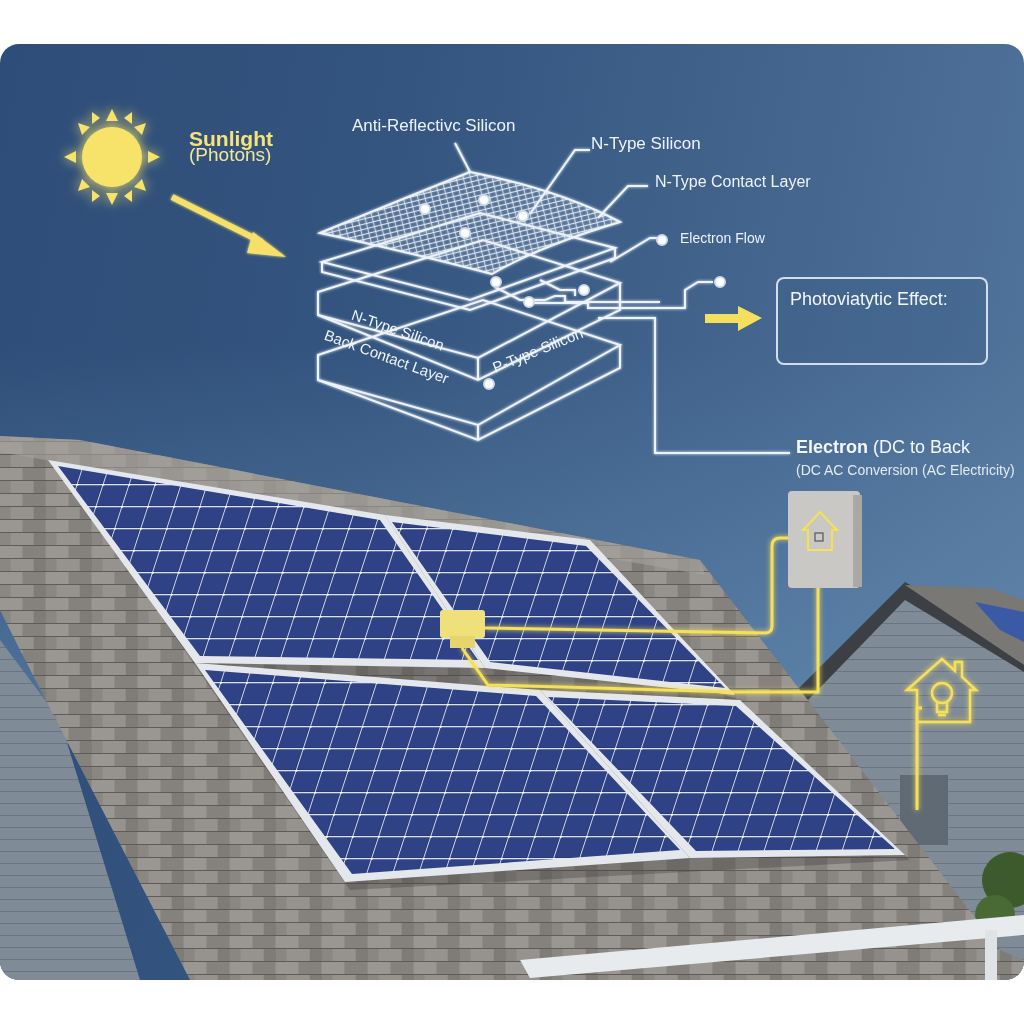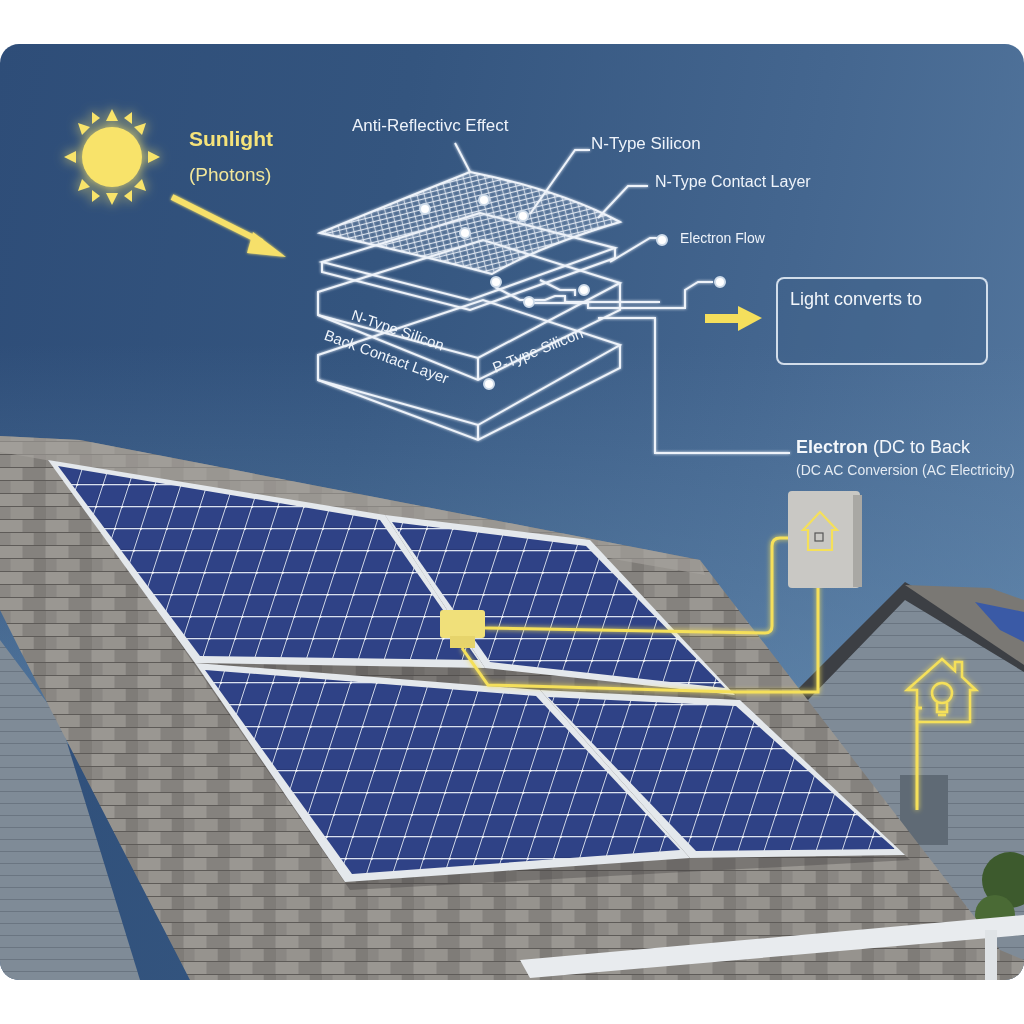--- a/index.html
+++ b/index.html
@@ -208,30 +208,30 @@
       <circle cx="720" cy="282" r="5"></circle>
     </g>
 
     <g>
       <rect x="705" y="314" width="36" height="9" fill="#f5df5c"></rect>
       <polygon points="738,306 762,318 738,331" fill="#f5df5c"></polygon>
     </g>
   </svg>
 
   <div class="sun-title" style="top:83px">Sunlight</div>
-  <div class="sun-sub" style="top:120px">(Photons)</div>
-
-  <div class="lbl" style="left:352px; top:72px; font-size:17px;">Anti-Reflectivc Effect</div>
+  <div class="sun-sub" style="top:100px">(Photons)</div>
+
+  <div class="lbl" style="left:352px; top:72px; font-size:17px;">Anti-Reflectivc Silicon</div>
   <div class="lbl" style="left:591px; top:90px; font-size:17px;">N-Type Silicon</div>
   <div class="lbl" style="left:655px; top:129px; font-size:16px;text-align:center;">N-Type Contact Layer</div>
   <div class="lbl" style="left:680px; top:186px; font-size:14px;text-align:center;">Electron Flow</div>
 
   <div class="rot" style="left:355px; top:262px; transform: rotate(19deg);">N-Type Silicon</div>
   <div class="rot" style="left:490px; top:316px; transform: rotate(-22deg);">P-Type Silicon</div>
   <div class="rot" style="left:328px; top:282px; transform: rotate(20deg);">Back Contact Layer</div>
 
   <div class="pv-box">
-    <div>Light converts to</div>
+    <div>Photoviatytic Effect:</div>
   </div>
 
   <div class="inv-title"><b>Electron</b><span> (DC to Back</span></div>
   <div class="inv-sub">(DC AC Conversion (AC Electricity)</div>
 </div>
 
 </body></html>

